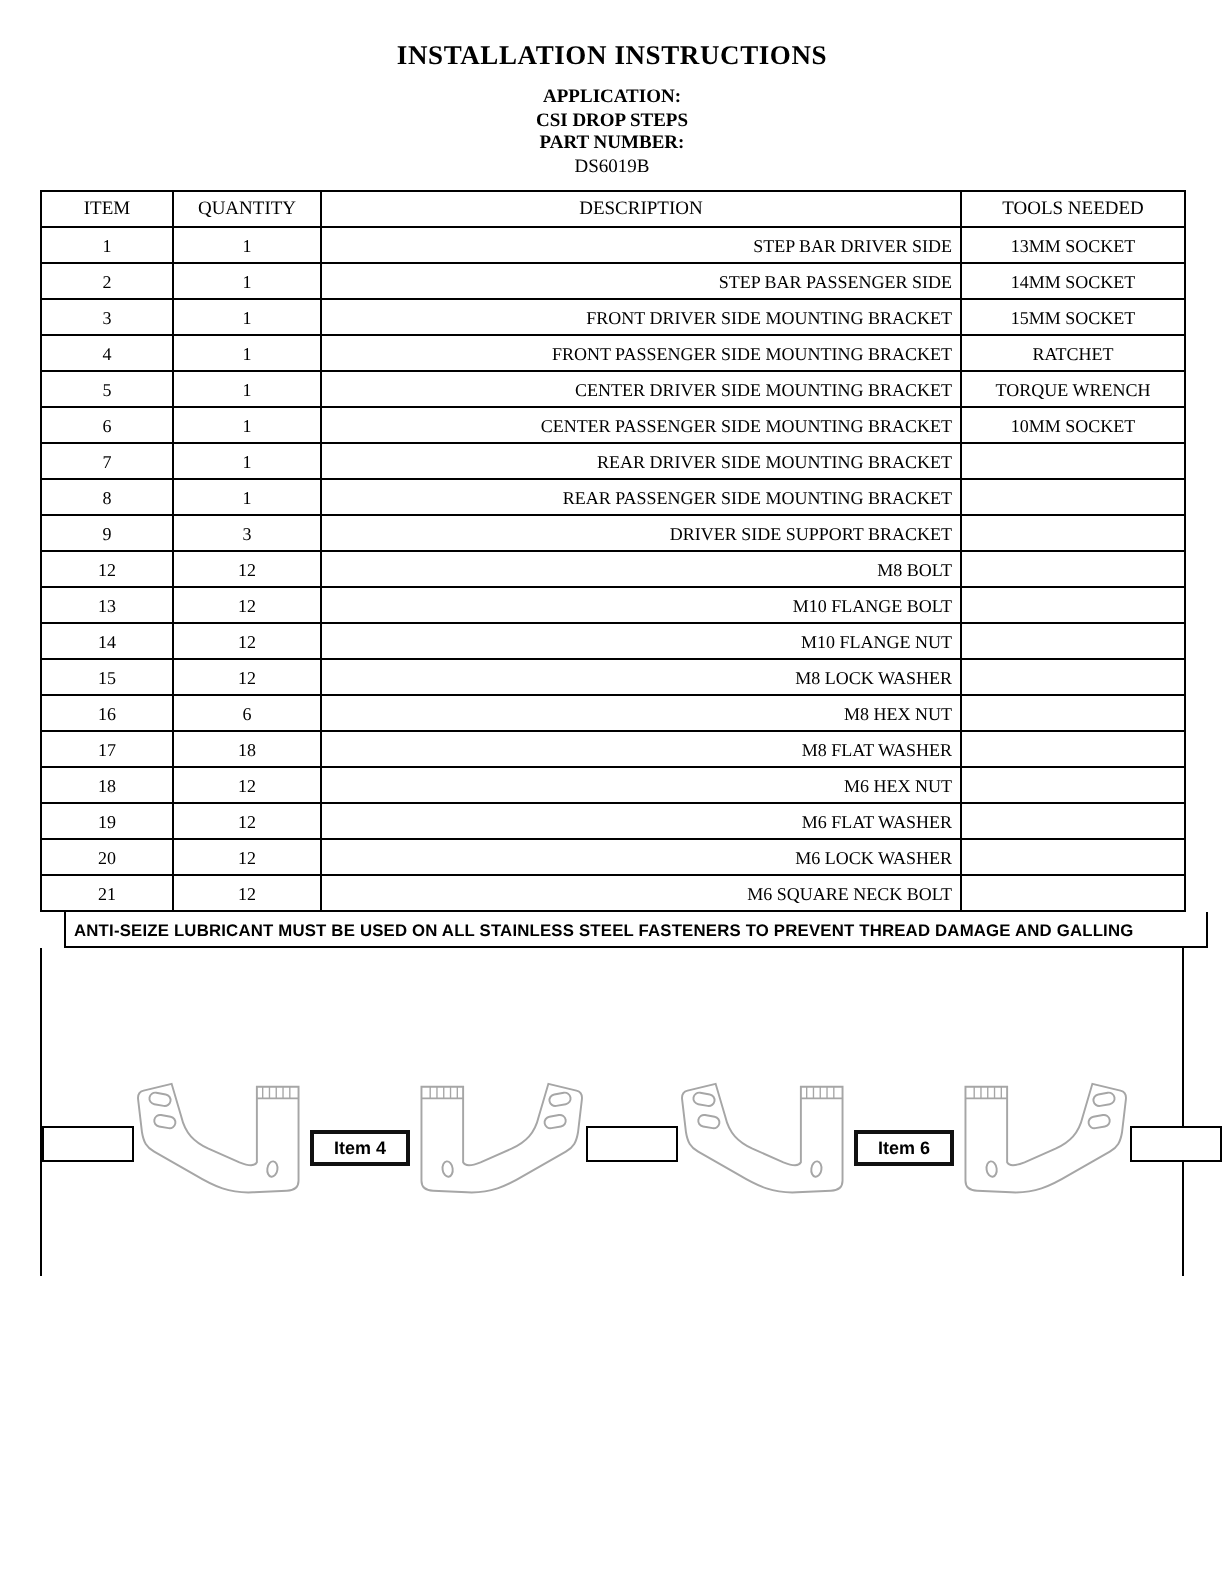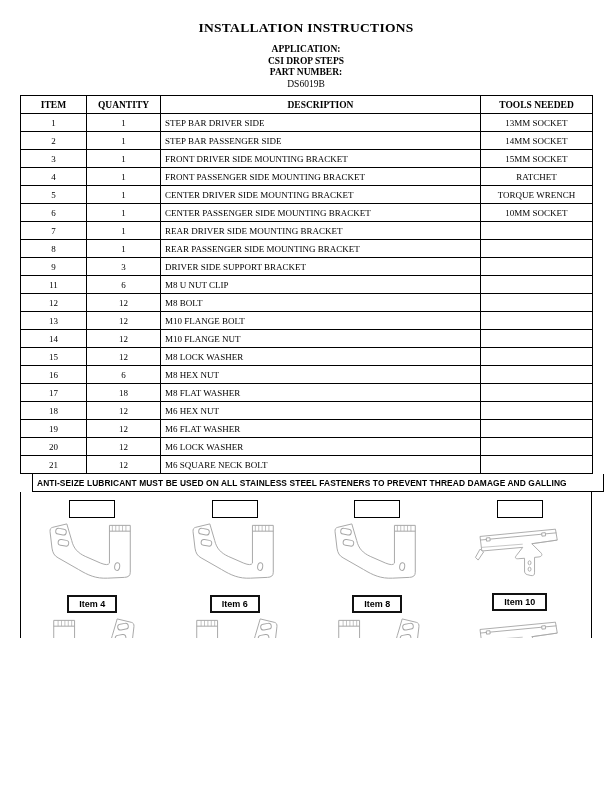--- a/index.html
+++ b/index.html
@@ -27,42 +27,42 @@
     table-layout:fixed;
   }
   .parts-table th,.parts-table td{
     border:1px solid #000;
     font-size:9px;
     padding:0 4px;
     height:17px;
     overflow:hidden;
     white-space:nowrap;
   }
-  .parts-table th{font-size:9.5px;font-weight:bold;text-align:center;}
+  .parts-table th{font-size:9.5px;font-weight:normal;text-align:center;}
   td.c-item,td.c-qty,td.c-tools{text-align:center;}
-  td.c-desc{text-align:left;}
+  td.c-desc{text-align:right;}
   
   .note-row{
     margin-left:32px;width:562px;
     border:1px solid #000;border-top:none;
     font-family:"Liberation Sans",sans-serif;
     font-weight:bold;font-size:8.4px;
     padding:4px 4px 3px 4px;
     letter-spacing:.1px;
     white-space:nowrap;
   }
   
   .figures-box{
     margin-left:20px;width:570px;height:188px;
     border:1px solid #000;border-top:none;
     border-bottom:1.5px solid #222;
     display:flex;
   }
   .fig-cell{
-    flex:1;display:flex;flex-direction:column;align-items:center;
+    flex:1;display:flex;flex-direction:row;align-items:center;
   }
   .empty-label-box{
     width:44px;height:16px;
     border:1.5px solid #000;
     margin-top:8px;
     background:#fff;
   }
   .item-label-box{
     border:2px solid #111;
     margin-top:12px;
@@ -165,26 +165,20 @@
           <td class="c-desc">REAR PASSENGER SIDE MOUNTING BRACKET</td>
           <td class="c-tools"></td>
         </tr>
         <tr>
           <td class="c-item">9</td>
           <td class="c-qty">3</td>
           <td class="c-desc">DRIVER SIDE SUPPORT BRACKET</td>
           <td class="c-tools"></td>
         </tr>
         <tr>
-          <td class="c-item">11</td>
-          <td class="c-qty">6</td>
-          <td class="c-desc">M8 U NUT CLIP</td>
-          <td class="c-tools"></td>
-        </tr>
-        <tr>
           <td class="c-item">12</td>
           <td class="c-qty">12</td>
           <td class="c-desc">M8 BOLT</td>
           <td class="c-tools"></td>
         </tr>
         <tr>
           <td class="c-item">13</td>
           <td class="c-qty">12</td>
           <td class="c-desc">M10 FLANGE BOLT</td>
           <td class="c-tools"></td>

